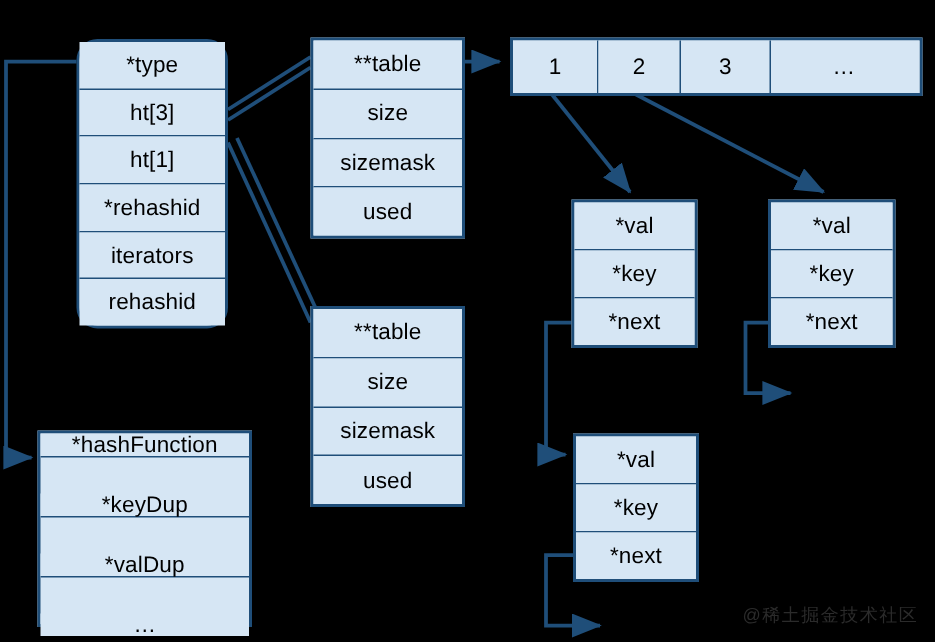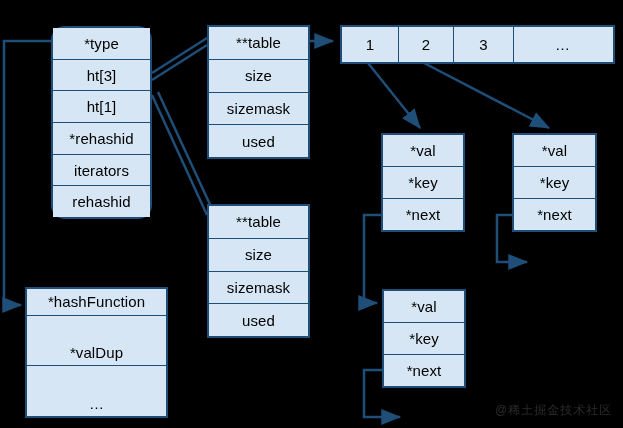--- a/index.html
+++ b/index.html
@@ -140,20 +140,21 @@
     <div class="row">*type</div>
     <div class="row">ht[3]</div>
     <div class="row">ht[1]</div>
     <div class="row">*rehashid</div>
     <div class="row">iterators</div>
     <div class="row">rehashid</div>
   </div>
 
   <div class="struct" style="left:25px; top:287px; width:143px; height:131px;gap:24px;">
     <div class="row">*hashFunction</div>
+    <div class="row">*keyDup</div>
     <div class="row">*valDup</div>
     <div class="row small-ellipsis">…</div>
   </div>
 
   <div class="struct" style="left:207px; top:25px; width:103px; height:134px;">
     <div class="row">**table</div>
     <div class="row">size</div>
     <div class="row">sizemask</div>
     <div class="row">used</div>
   </div>

